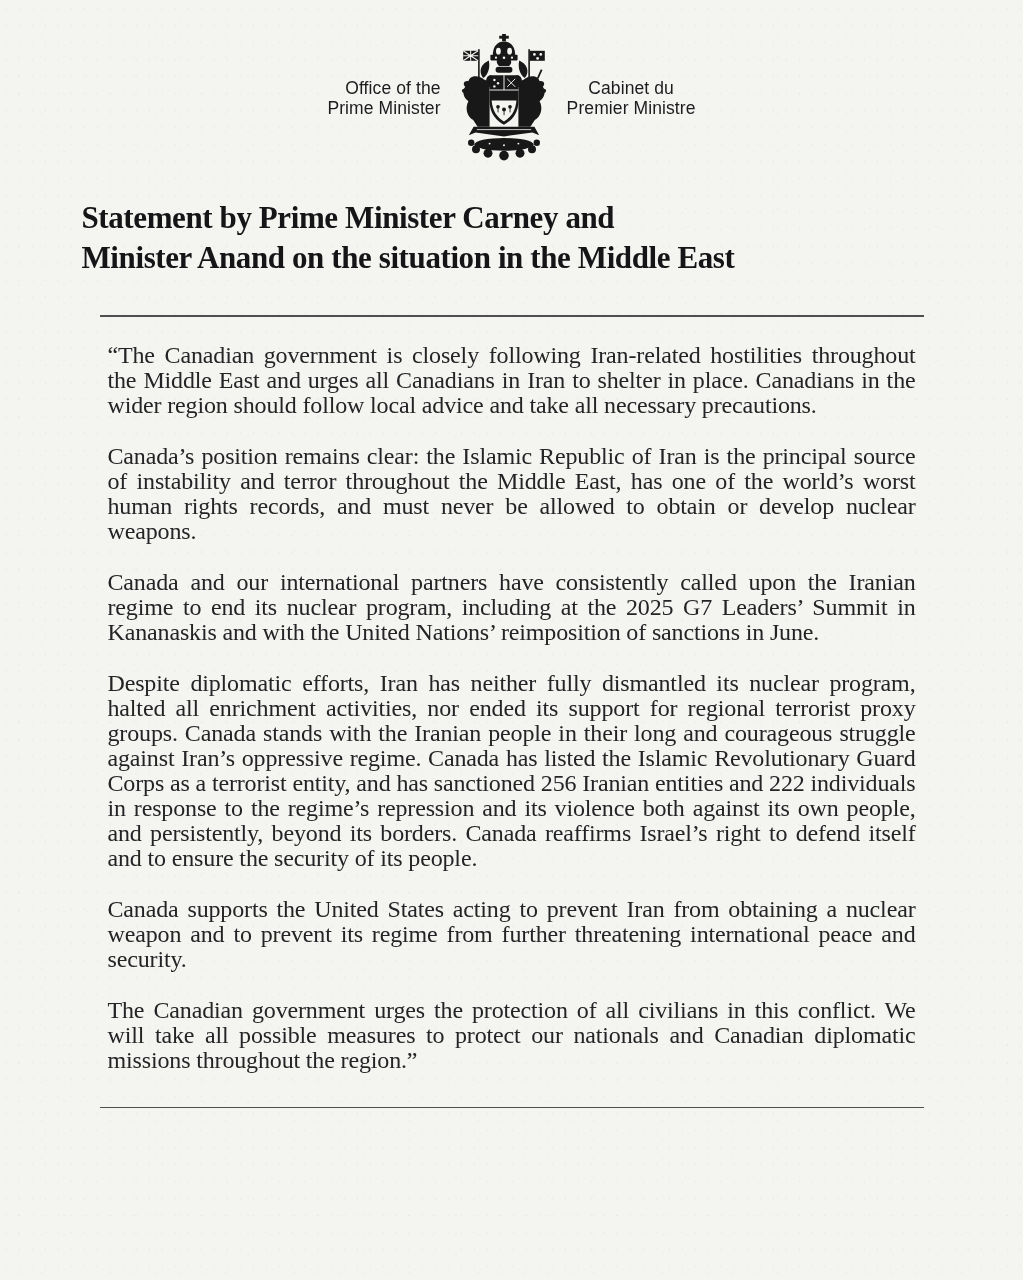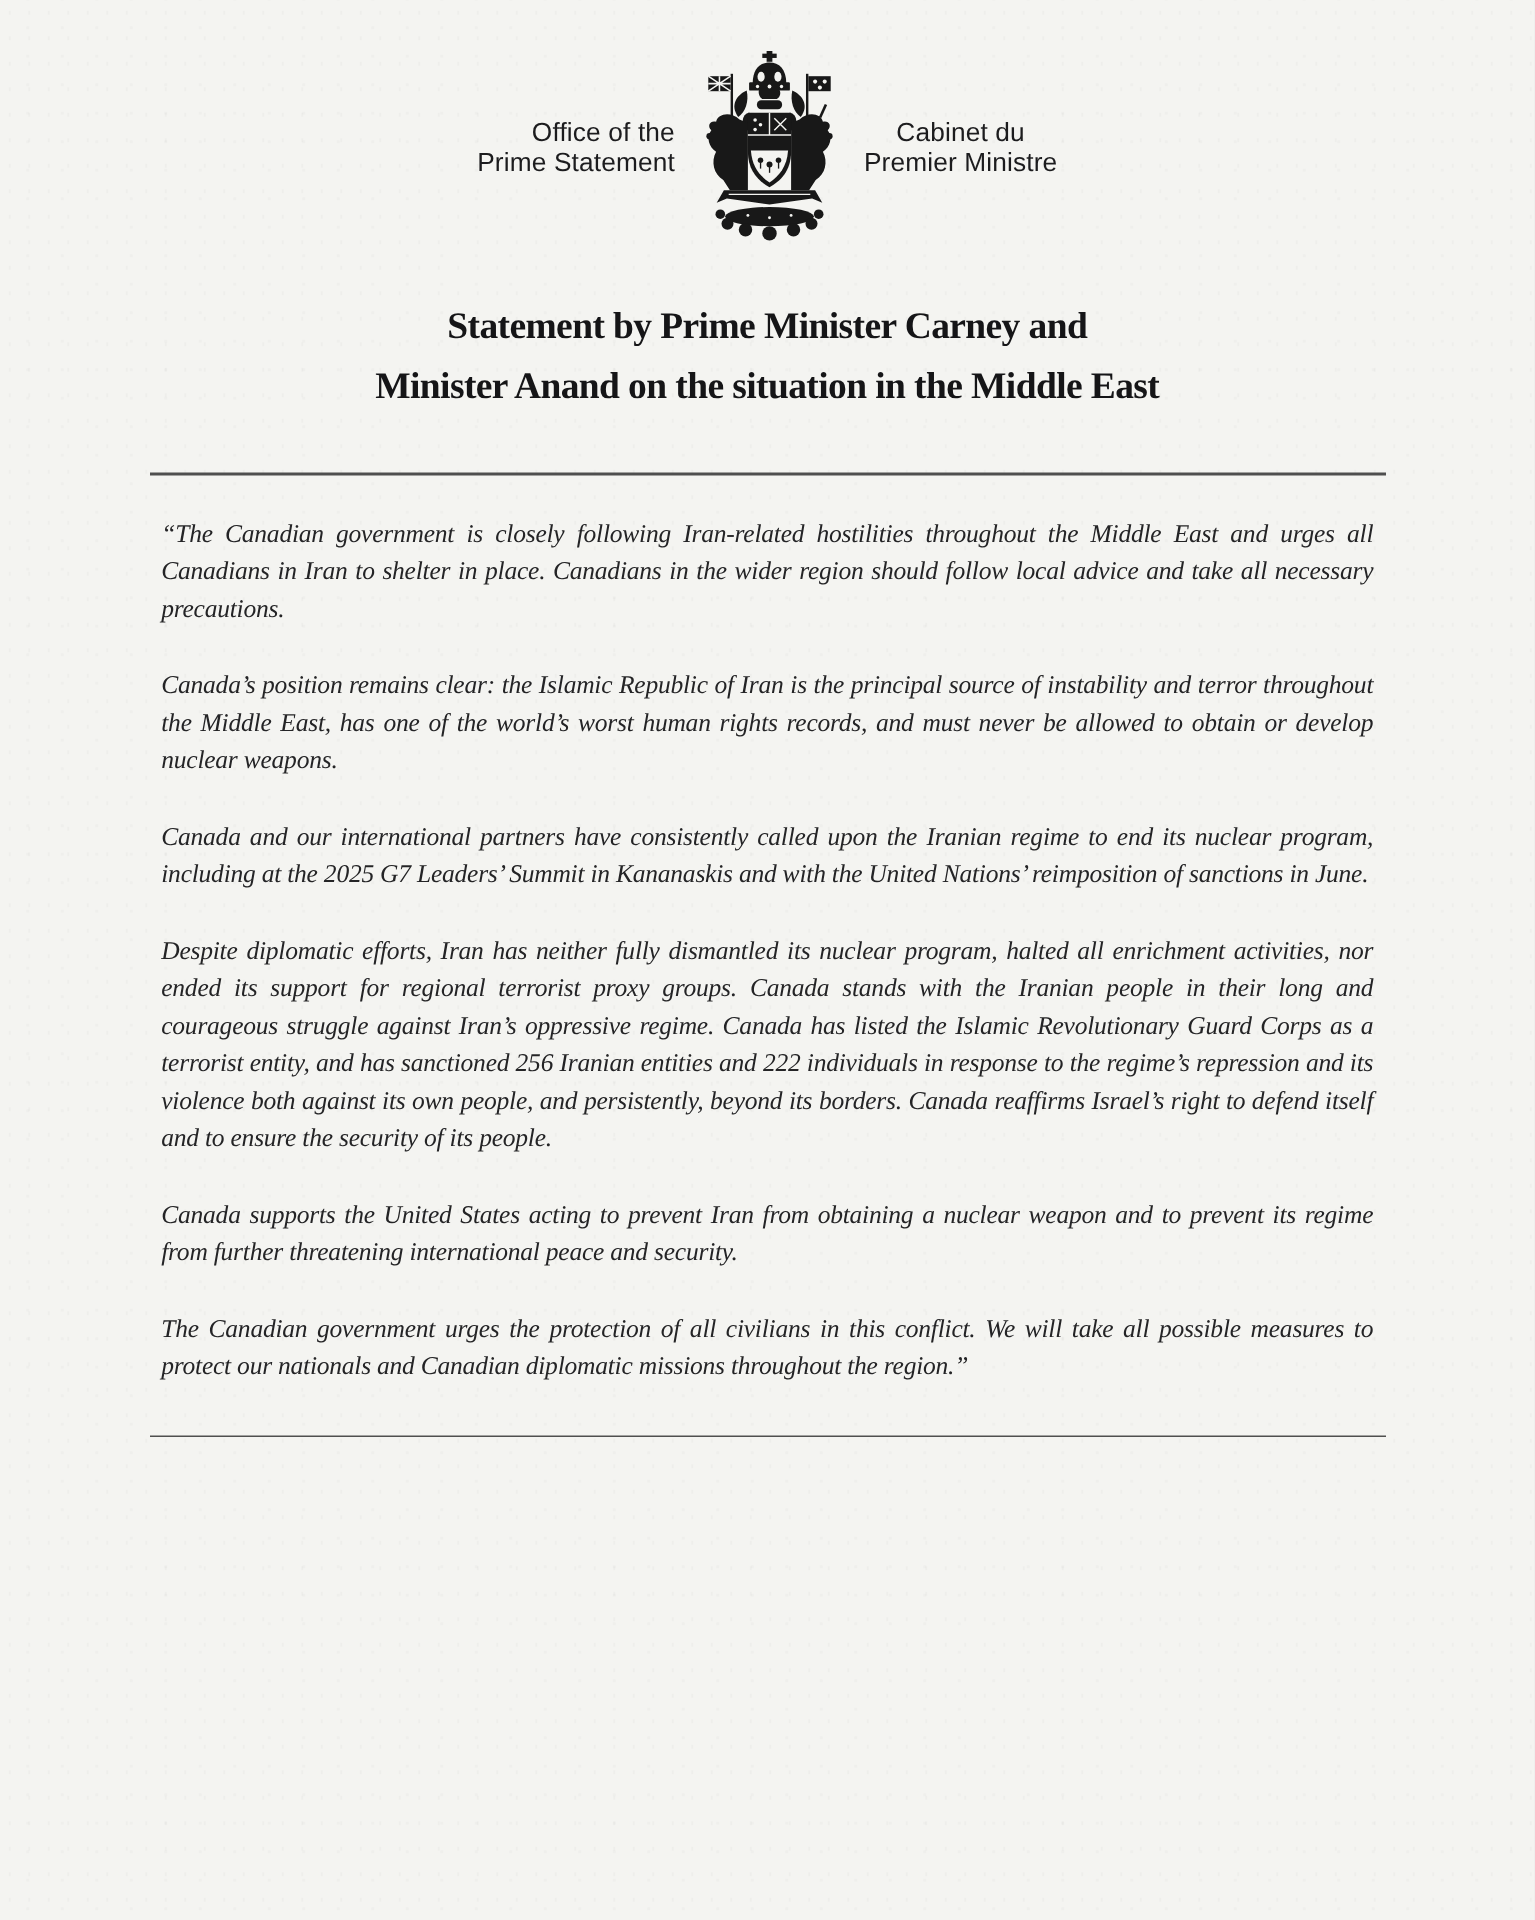--- a/index.html
+++ b/index.html
@@ -39,23 +39,22 @@
     letter-spacing:0.1px;
   }
   .org.en { text-align:right; }
   .org.fr { text-align:center; }
   .crest { display:block; }
 
   
   .doc-title {
     margin:36px auto 0;
     width:860px;
-    text-align:center;
     font-weight:bold;
-    font-size:25px;
+    font-size:31px;
     line-height:40px;
     letter-spacing:-0.4px;
     color:#151517;
   }
   .doc-title .tl { display:block; }
 
   
   .rule {
     width:824px;
     height:1.5px;
@@ -63,25 +62,24 @@
     margin:0 auto;
     border:none;
   }
   .rule.top { margin-top:37px; }
   .rule.bottom { margin-top:34px; }
 
   
   .body-copy {
     width:808px;
     margin:2px auto 0;
-    font-size:17px;
+    font-size:24px;
     line-height:25px;
     letter-spacing:-0.15px;
     color:#242426;
-    font-style:italic;
   }
   .body-copy p {
     margin:26px 0 0;
     text-align:justify;
     text-justify:inter-word;
   }
 
   .date-line {
     width:824px;
     margin:41px auto 0;
@@ -91,21 +89,21 @@
   }
 </style>
 </head>
 <body>
 
 <div class="page">
 
   <div class="masthead">
     <div class="org en">
       <div>Office of the</div>
-      <div>Prime Statement</div>
+      <div>Prime Minister</div>
     </div>
 
     <svg class="crest" viewBox="0 0 120 160" width="96" height="128" aria-hidden="true">
       <g fill="#181818">
 
         <rect x="57.6" y="0" width="4.8" height="9"></rect>
         <rect x="54" y="2.2" width="12" height="3.6"></rect>
 
         <path d="M46 27 C46 15 52 9.5 60 9.5 C68 9.5 74 15 74 27 Z"></path>
         <rect x="43" y="26" width="34" height="7" rx="1"></rect>

